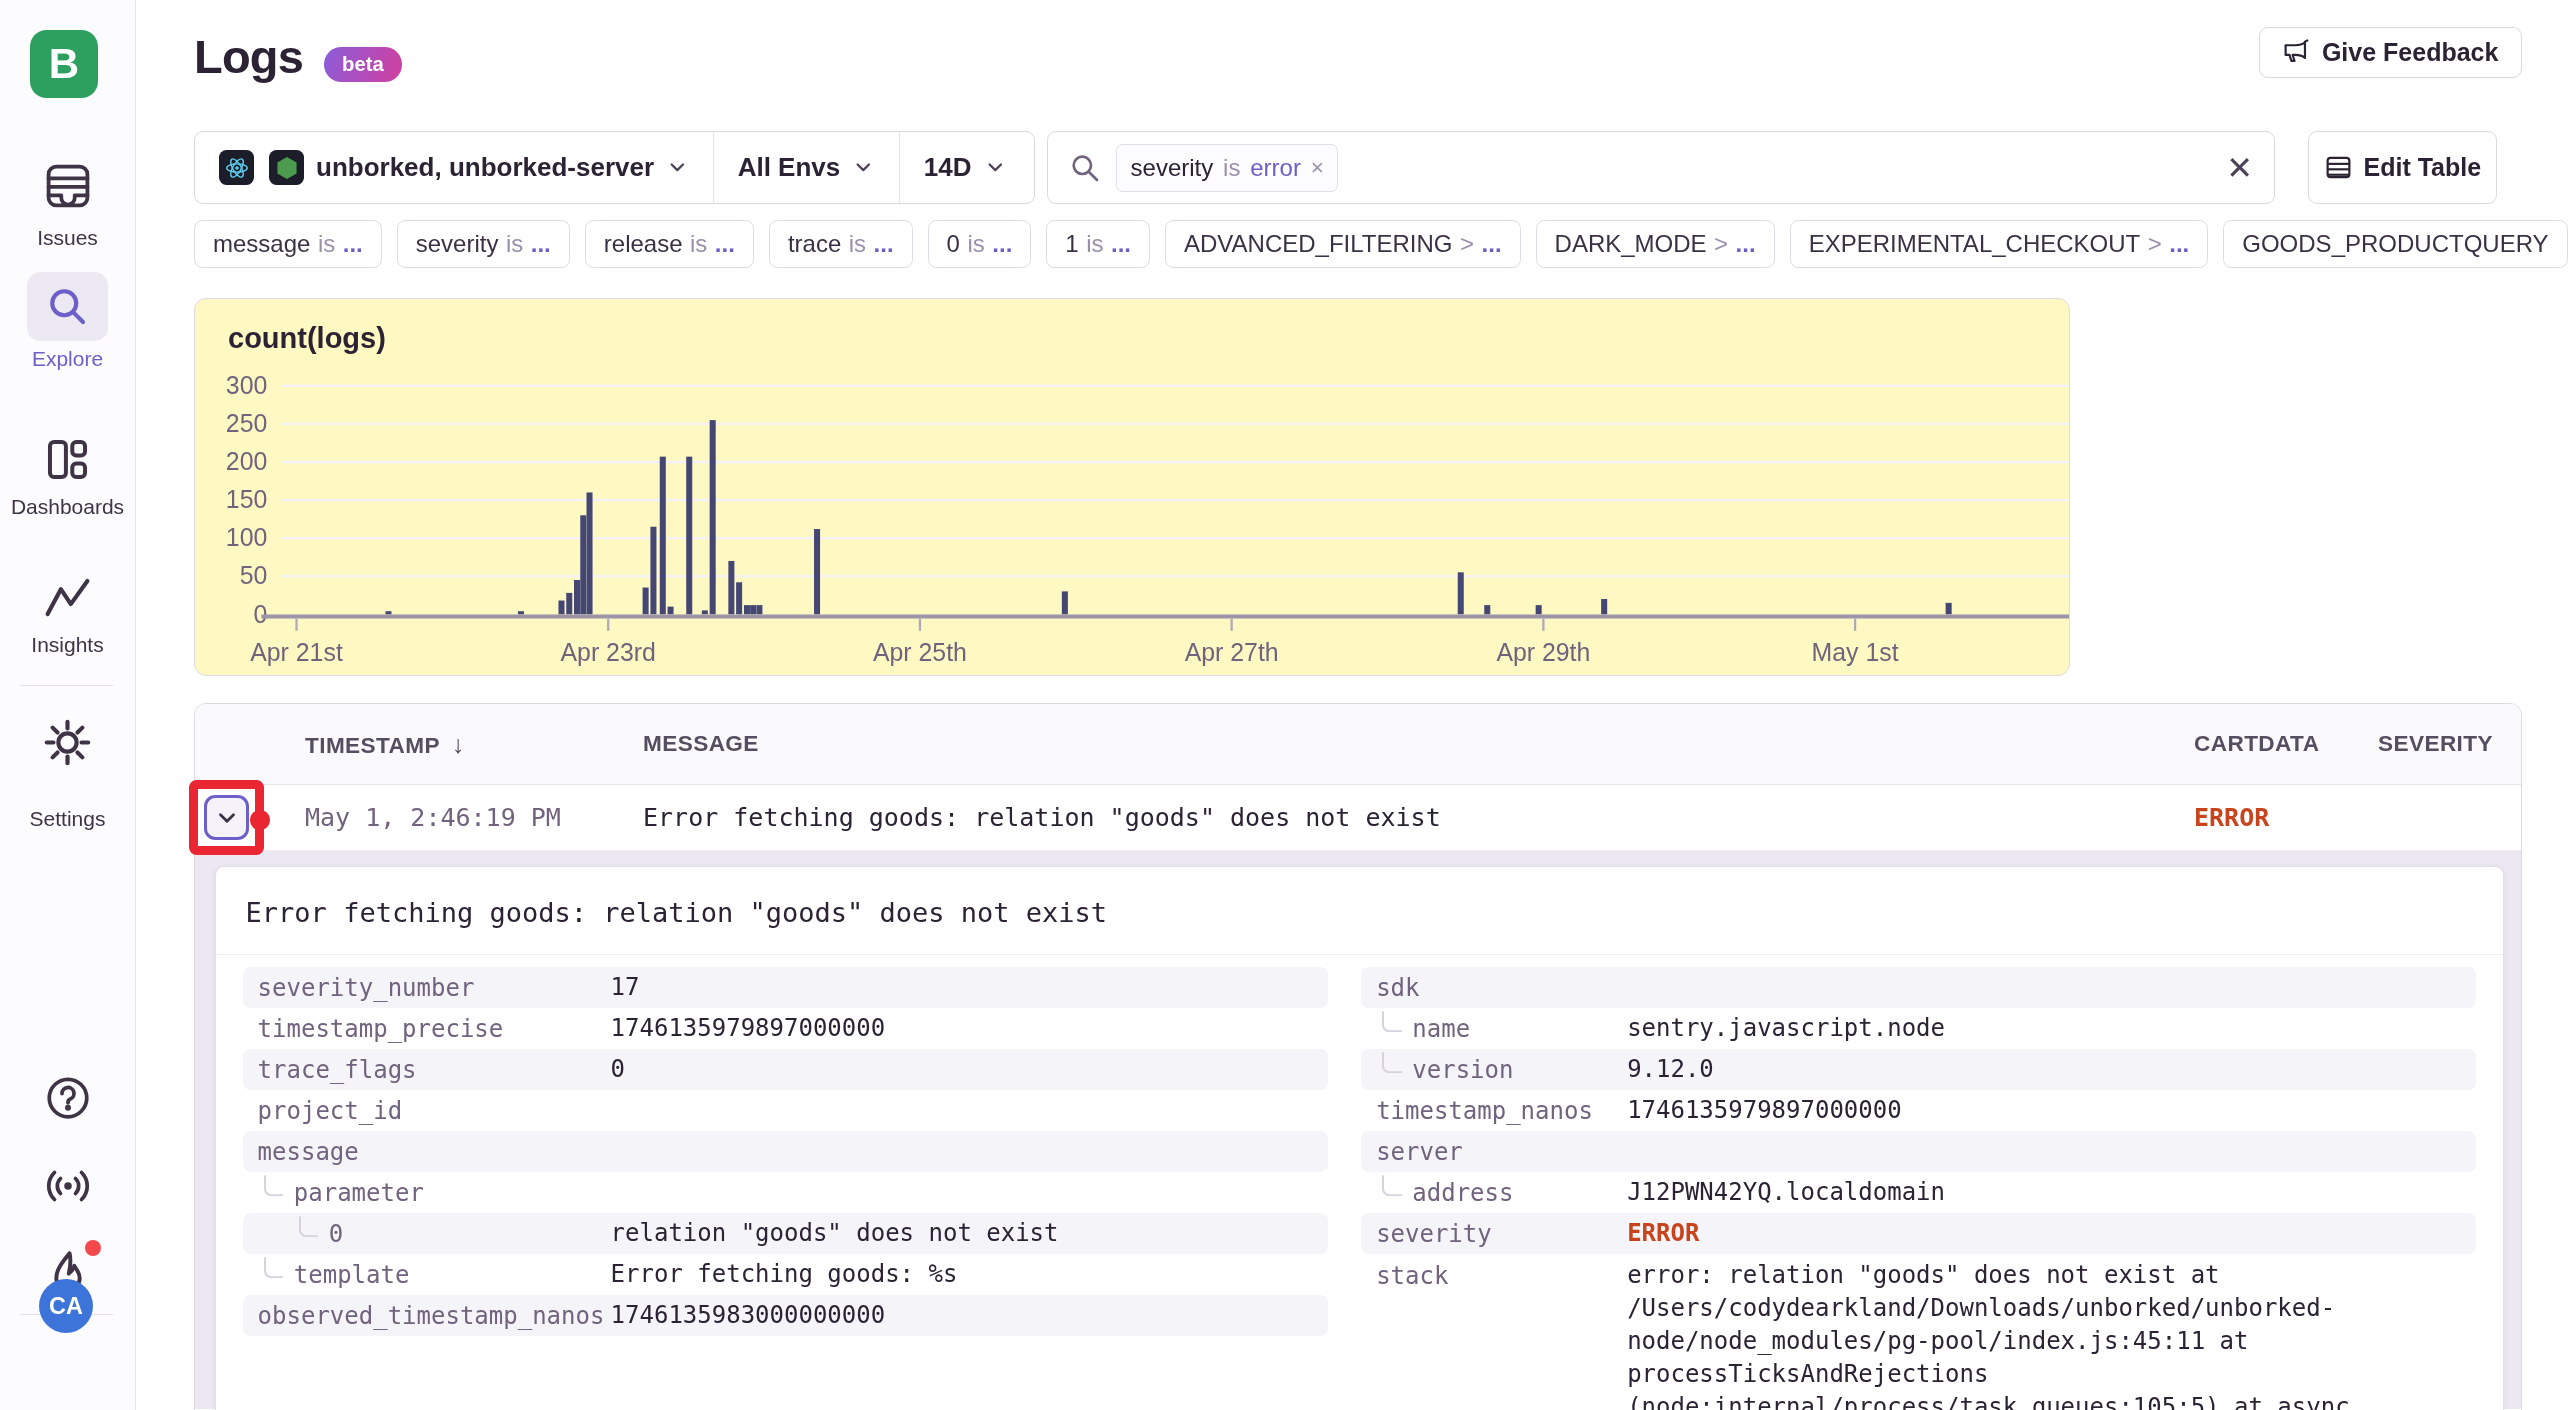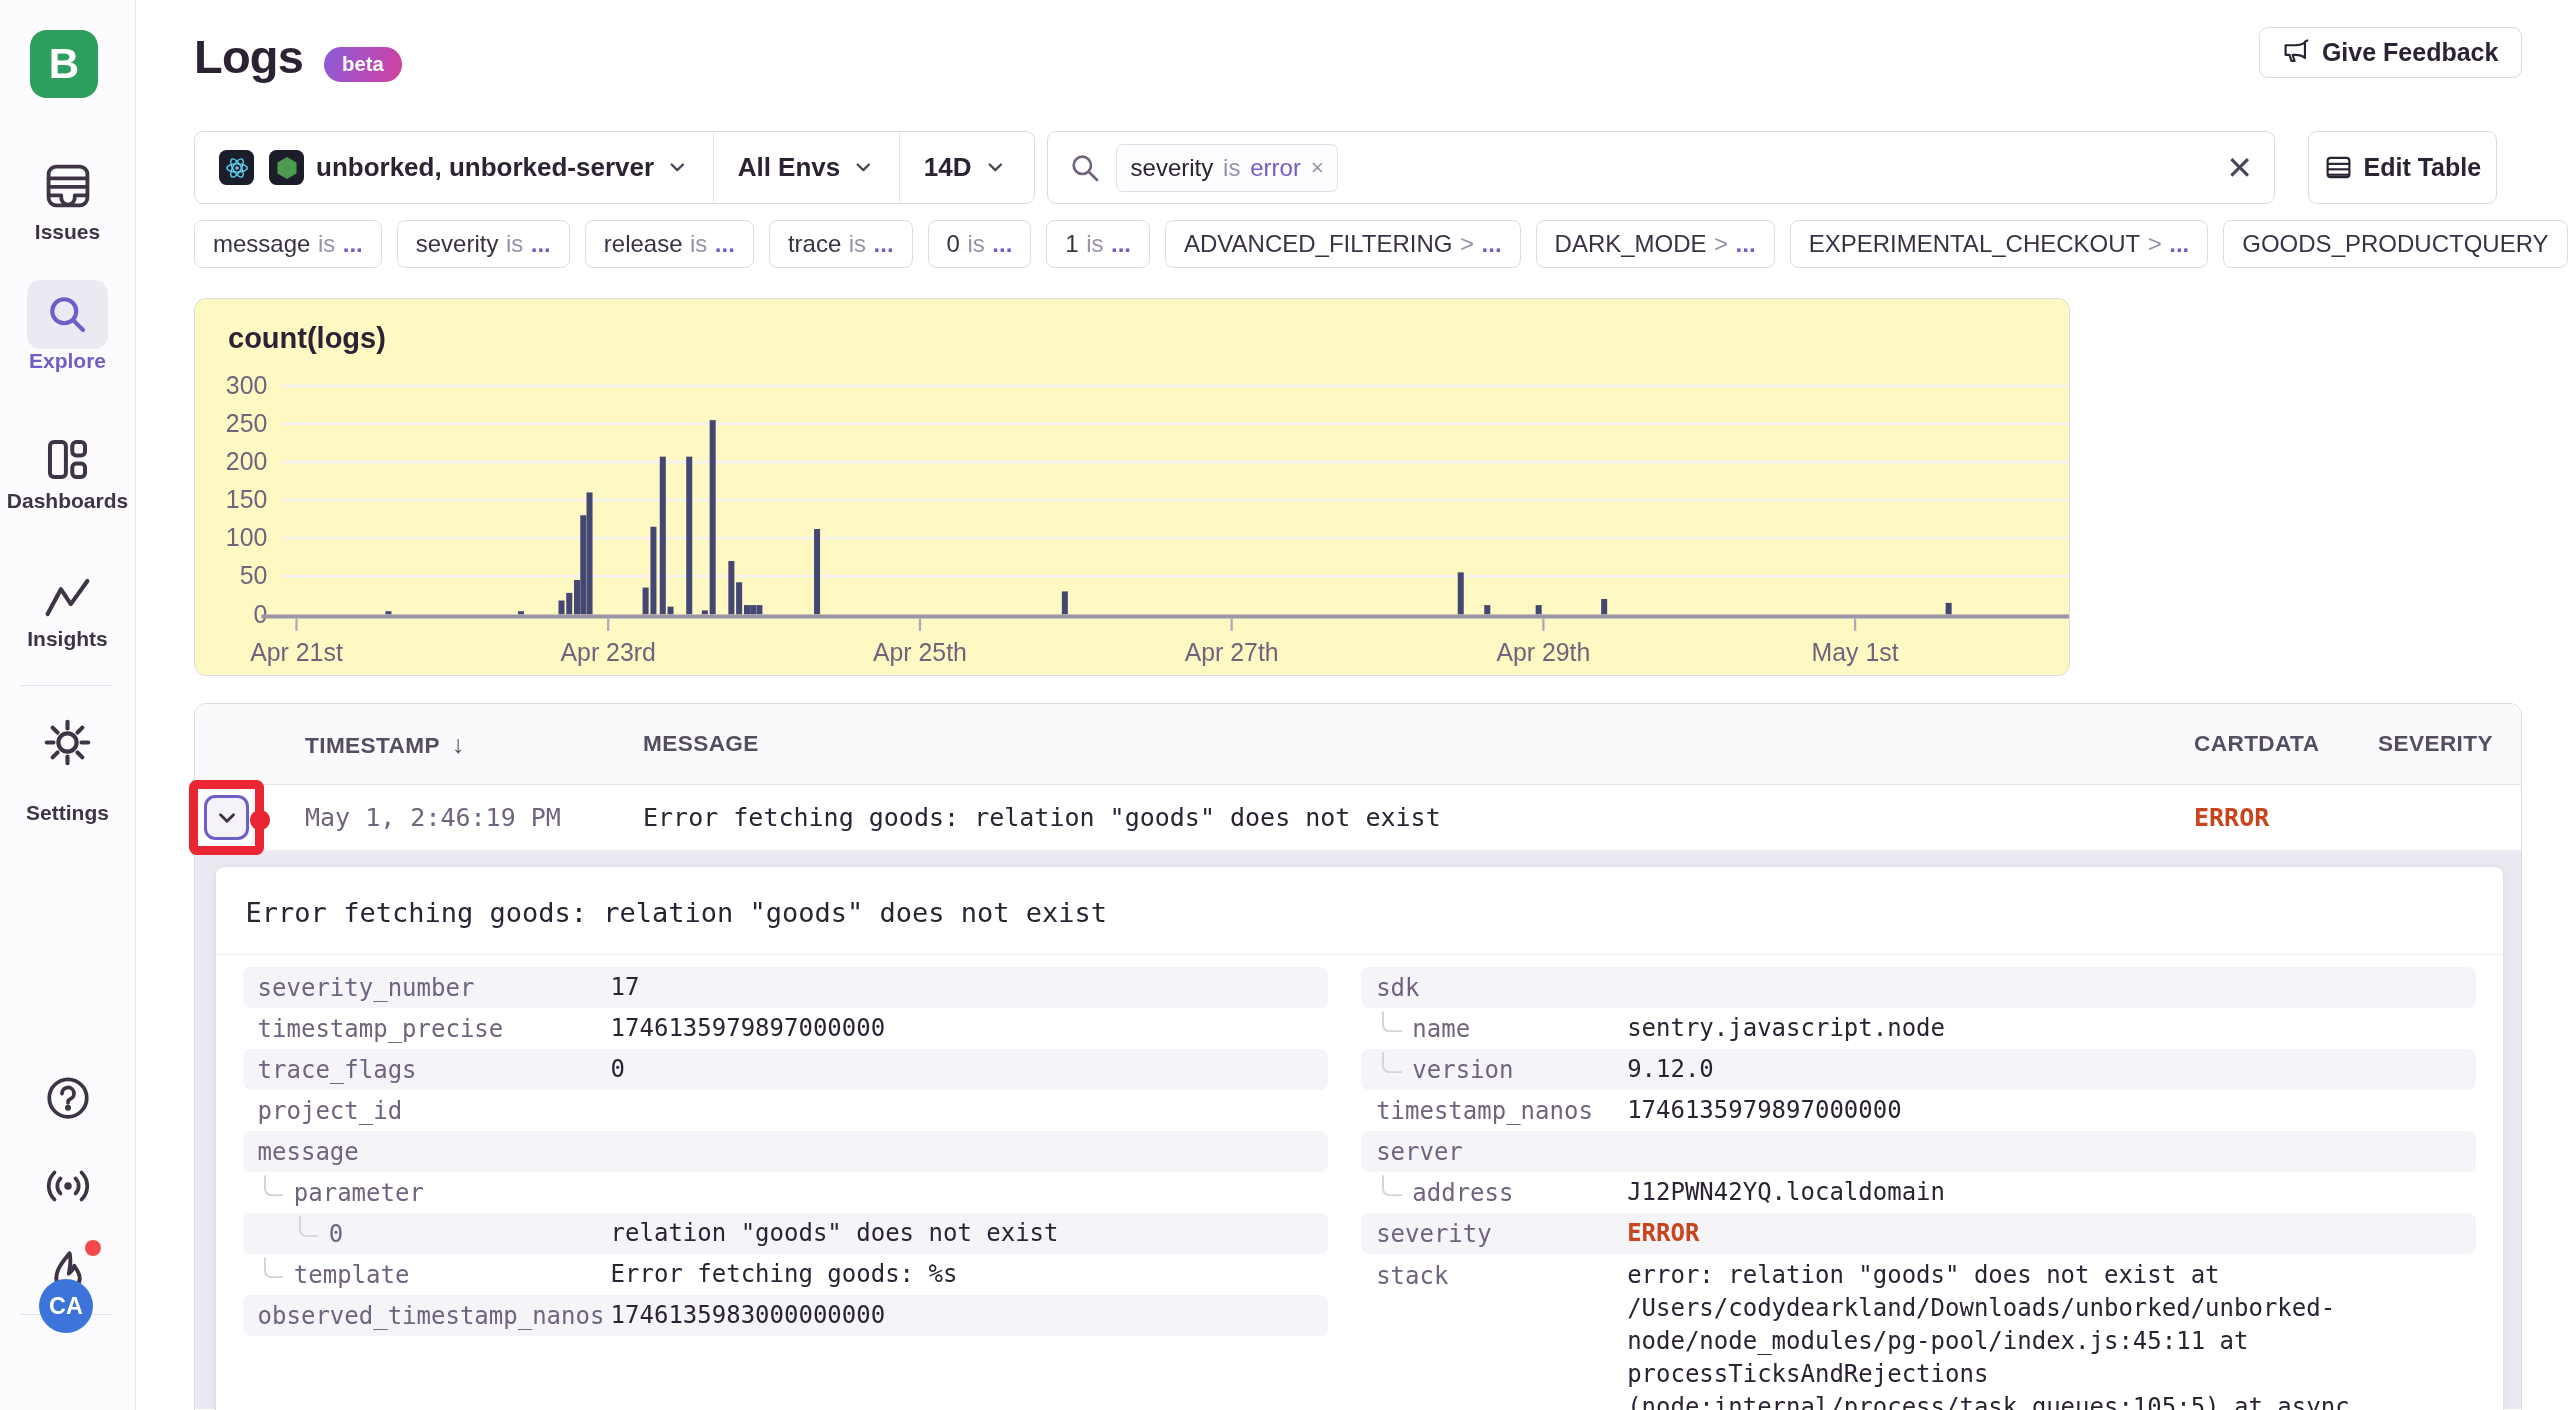--- a/index.html
+++ b/index.html
@@ -9,21 +9,21 @@
     background:#fff; font-family:"Liberation Sans", sans-serif; color:#2B2233;
   }
   .mono { font-family:"DejaVu Sans Mono", monospace; }
 
   
   .sidebar { position:absolute; left:0; top:0; width:136px; height:1411px;
     background:#FCFBFD; border-right:1.5px solid #E9E5EE; z-index:5; }
   .logo { position:absolute; left:30px; top:30px; width:68px; height:68px; border-radius:16.6px;
     display:flex; align-items:center; justify-content:center; color:#fff; font-size:42px; font-weight:700; }
   .nav-item { position:absolute; left:0; width:135px; display:flex; flex-direction:column; align-items:center; cursor:pointer; }
-  .nav-label { font-size:21px; font-weight:700; color:#3E3446; }
+  .nav-label { font-size:21px; font-weight:400; color:#3E3446; margin-top:6px; }
   .nav-item.active .nav-label { color:#6C5FC7; }
   .icon-pill { width:81px; height:69px; border-radius:13.6px; display:flex; align-items:center; justify-content:center; }
   .nav-item.active .icon-pill { background:#ECE9F3; }
   .side-divider { position:absolute; left:20.3px; width:93px; border-top:1.5px solid #E4DFE9; }
   .foot-icon { position:absolute; left:0; width:135px; display:flex; justify-content:center; cursor:pointer; }
   .avatar { position:absolute; left:39px; top:1279px; width:54px; height:54px; border-radius:50%;
     display:flex; align-items:center; justify-content:center; color:#fff; font-size:23.4px; font-weight:700; }
   .red-dot { position:absolute; left:85px; top:1240px; width:16px; height:16px; border-radius:50%; background:#F3484C; }
 
   
@@ -126,21 +126,21 @@
         <svg width="54" height="54" viewBox="0 0 64 64" fill="none" stroke="#3E3446" stroke-width="4.5" stroke-linecap="round" stroke-linejoin="round">
           <rect x="9" y="9" width="46" height="46" rx="9"></rect>
           <line x1="9" y1="23" x2="55" y2="23"></line>
           <line x1="9" y1="33" x2="55" y2="33"></line>
           <path d="M9 43 H24 V46 a8 8 0 0 0 16 0 V43 H55"></path>
         </svg>
       </span>
       <span class="nav-label">Issues</span>
     </div>
 
-    <div class="nav-item active" style="top:280px;">
+    <div class="nav-item active" style="top:272px;">
       <span class="icon-pill">
         <svg width="48" height="48" viewBox="0 0 64 64" fill="none" stroke="#6C5FC7" stroke-width="5.5" stroke-linecap="round">
           <circle cx="27" cy="27" r="16"></circle>
           <line x1="39" y1="39" x2="52" y2="52"></line>
         </svg>
       </span>
       <span class="nav-label">Explore</span>
     </div>
 
     <div class="nav-item" style="top:430px;">

